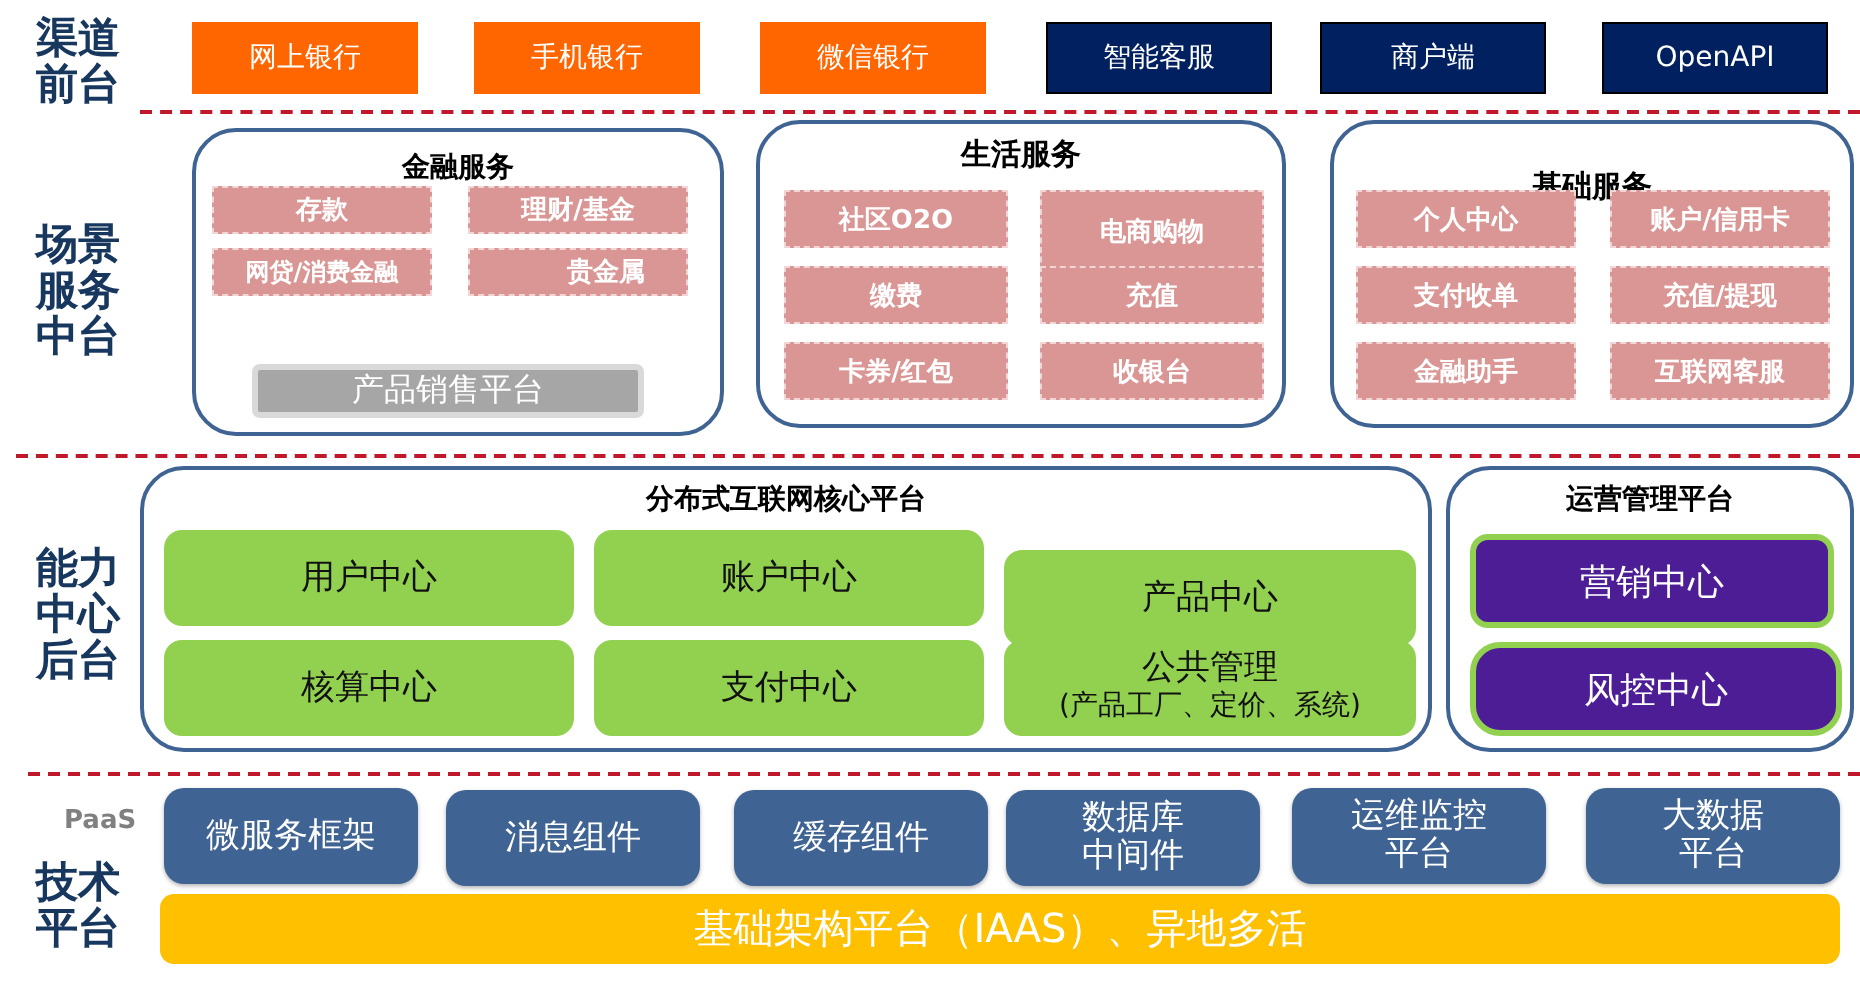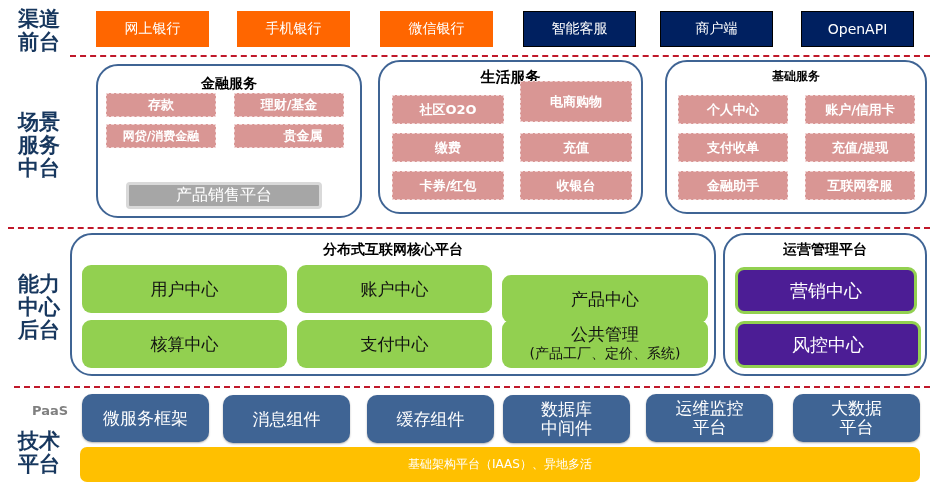--- a/index.html
+++ b/index.html
@@ -10,21 +10,21 @@
   .chan.orange{background:#ff6600;}
   .chan.navy{background:#002060;border:1px solid #000;}
   .group{position:absolute;border:2.5px solid #3f6494;border-radius:22px;background:#fff;box-sizing:border-box;}
   .group-title{position:absolute;left:0;right:0;text-align:center;font-weight:bold;color:#000000;font-size:14px;}
   .pink{position:absolute;background:#d99694;color:#ffffff;font-weight:bold;font-size:13px;display:flex;align-items:center;justify-content:center;border:1px dashed #f2d6d6;box-sizing:border-box;}
   .gray-bar{position:absolute;background:#a6a6a6;color:#fff;font-size:16px;display:flex;align-items:center;justify-content:center;border:3px solid #d9d9d9;border-radius:4px;box-sizing:border-box;text-align:center;}
   .green{position:absolute;background:#92d050;color:#111;font-size:17px;border-radius:9px;display:flex;flex-direction:column;align-items:center;justify-content:center;line-height:19px;}
   .green .sub{font-size:14px;}
   .darkgray{position:absolute;background:#4c1d95;color:#fff;font-size:18px;border:3px solid #92d050;border-radius:9px;display:flex;align-items:center;justify-content:center;box-sizing:border-box;}
   .paas-box{position:absolute;background:#3f6494;color:#fff;font-size:17px;border-radius:10px;display:flex;flex-direction:column;align-items:center;justify-content:center;line-height:19px;box-shadow:0 1px 2px rgba(0,0,0,0.3);}
-  .base-bar{position:absolute;background:#ffc000;color:#fff;font-size:12px;border-radius:7px;display:flex;align-items:center;justify-content:center;}
+  .base-bar{position:absolute;background:#ffc000;color:#fff;font-size:20px;border-radius:7px;display:flex;align-items:center;justify-content:center;}
   .paas-label{position:absolute;color:#808080;font-weight:bold;font-size:13px;}
 </style>
 </head>
 <body>
 
 <div class="layer-label" style="left:14px;top:8px;">渠道
 前台</div>
 <div class="layer-label" style="left:14px;top:111px;">场景
 服务
 中台</div>
@@ -50,29 +50,29 @@
   <div class="pink" style="left:8px;top:27px;width:110px;height:24px;">存款</div>
   <div class="pink" style="left:136px;top:27px;width:110px;height:24px;">理财/基金</div>
   <div class="pink" style="left:8px;top:58px;width:110px;height:24px;font-size:12px;">网贷/消费金融</div>
   <div class="pink" style="left:136px;top:58px;width:110px;height:24px;padding-left:28px;">贵金属</div>
   <div class="gray-bar" style="left:28px;top:116px;width:196px;height:27px;">产品销售平台</div>
 </div>
 
 <div class="group" style="left:378px;top:60px;width:265px;height:154px;">
   <div class="group-title" style="top:6px;font-size:15px;">生活服务</div>
   <div class="pink" style="left:12px;top:33px;width:112px;height:29px;">社区O2O</div>
-  <div class="pink" style="left:140px;top:19px;width:112px;height:41px;">电商购物</div>
+  <div class="pink" style="left:140px;top:33px;width:112px;height:41px;">电商购物</div>
   <div class="pink" style="left:12px;top:71px;width:112px;height:29px;">缴费</div>
   <div class="pink" style="left:140px;top:71px;width:112px;height:29px;">充值</div>
   <div class="pink" style="left:12px;top:109px;width:112px;height:29px;">卡券/红包</div>
   <div class="pink" style="left:140px;top:109px;width:112px;height:29px;">收银台</div>
 </div>
 
 <div class="group" style="left:665px;top:60px;width:262px;height:154px;">
-  <div class="group-title" style="top:6px;font-size:12px;">基础服务</div>
+  <div class="group-title" style="top:22px;font-size:15px;">基础服务</div>
   <div class="pink" style="left:11px;top:33px;width:110px;height:29px;">个人中心</div>
   <div class="pink" style="left:138px;top:33px;width:110px;height:29px;">账户/信用卡</div>
   <div class="pink" style="left:11px;top:71px;width:110px;height:29px;">支付收单</div>
   <div class="pink" style="left:138px;top:71px;width:110px;height:29px;">充值/提现</div>
   <div class="pink" style="left:11px;top:109px;width:110px;height:29px;">金融助手</div>
   <div class="pink" style="left:138px;top:109px;width:110px;height:29px;">互联网客服</div>
 </div>
 
 <div class="group" style="left:70px;top:233px;width:646px;height:143px;">
   <div class="group-title" style="top:6px;">分布式互联网核心平台</div>
@@ -93,21 +93,21 @@
     </div>
   <div class="green" style="left:430px;top:85px;width:206px;height:48px;">
     <span>公共管理</span>
     <span class="sub">(产品工厂、定价、系统)</span>
   </div>
 </div>
 
 <div class="group" style="left:723px;top:233px;width:204px;height:143px;">
   <div class="group-title" style="top:6px;">运营管理平台</div>
   <div class="darkgray" style="left:10px;top:32px;width:182px;height:47px;">营销中心</div>
-  <div class="darkgray" style="left:10px;top:86px;width:186px;height:47px;">风控中心</div>
+  <div class="darkgray" style="left:10px;top:86px;width:186px;height:47px;border-radius:15px;">风控中心</div>
 </div>
 
 <div class="paas-label" style="left:32px;top:403px;">PaaS</div>
 <div class="paas-box" style="left:82px;top:394px;width:127px;height:48px;">
     <span>微服务框架</span>
   </div>
 <div class="paas-box" style="left:223px;top:395px;width:127px;height:48px;">
     <span>消息组件</span>
   </div>
 <div class="paas-box" style="left:367px;top:395px;width:127px;height:48px;">

